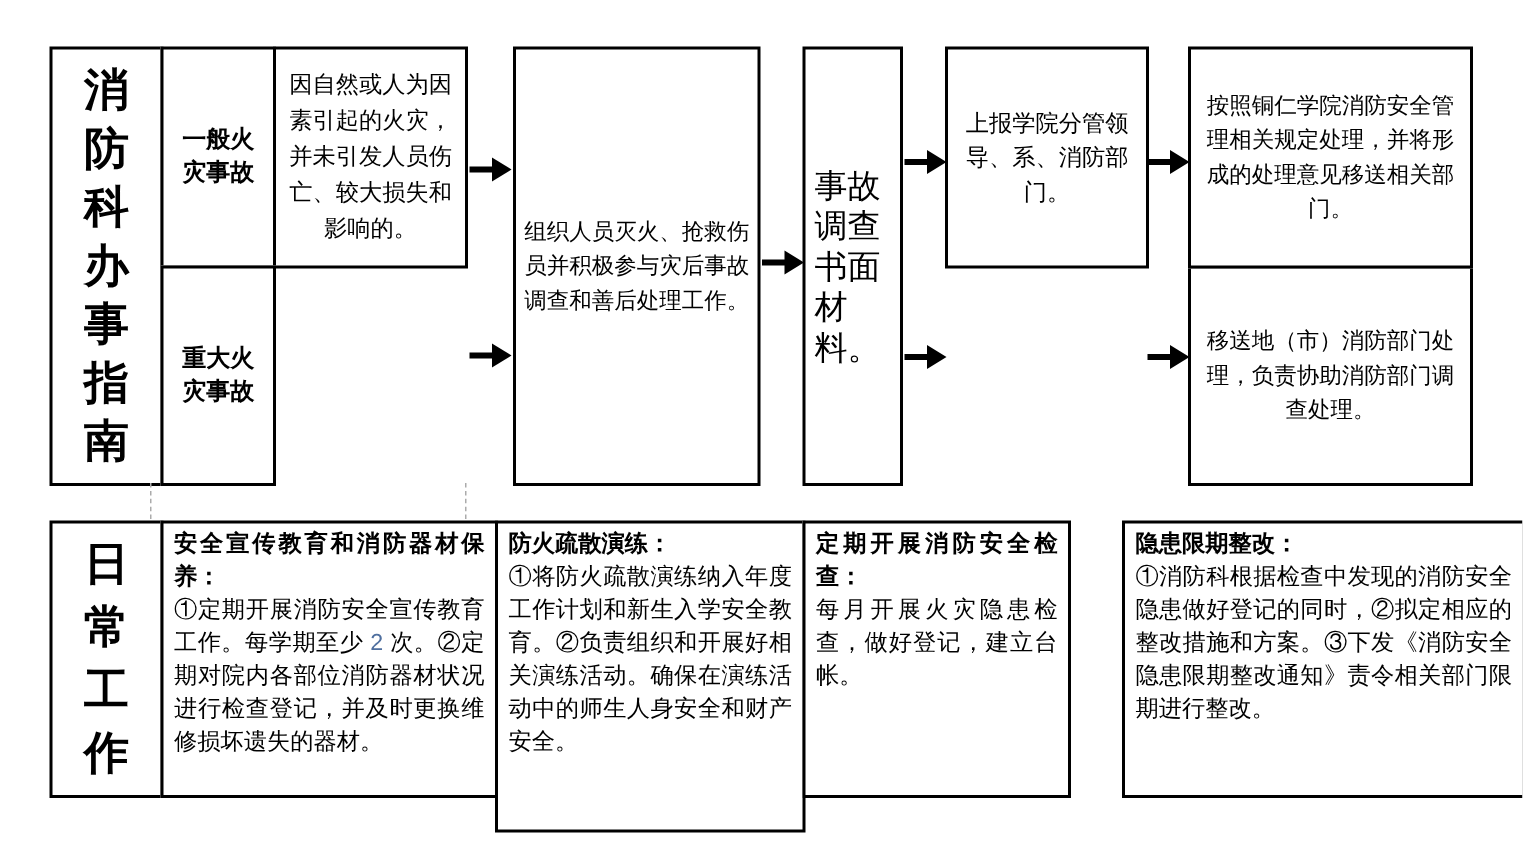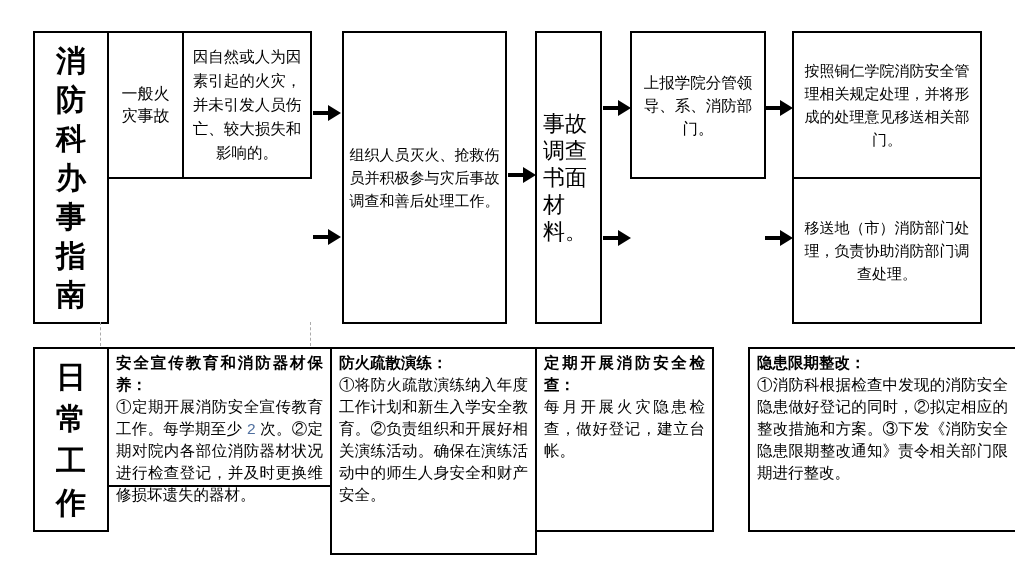--- a/index.html
+++ b/index.html
@@ -9,21 +9,21 @@
   }
   .cell{
     position:absolute;box-sizing:border-box;border:2px solid #000;background:#fff;
     display:flex;align-items:center;justify-content:center;
   }
   .v-title-text{
     white-space:pre-line;text-align:center;font-weight:700;font-size:30px;line-height:39px;
   }
   .v-title-text.daily{line-height:42px;}
   .type-label{
-    font-weight:400;font-size:16px;line-height:22px;text-align:center;padding:0 6px;
+    font-weight:700;font-size:16px;line-height:22px;text-align:center;padding:0 6px;
   }
   .body-text{
     font-size:15.5px;line-height:24px;text-align:center;padding:0 6px;
   }
   .center-text{
     font-size:15.5px;line-height:23px;text-align:center;padding:0 4px;
   }
   .invest-text{
     font-size:22px;line-height:27px;text-align:left;padding:0 6px;
   }
@@ -57,20 +57,23 @@
   </div>
 
   <div class="cell" style="left:107px;top:31px;width:77px;height:148px">
     <div class="type-label">一般火灾事故</div>
   </div>
 
   <div class="cell" style="left:182px;top:31px;width:130px;height:148px">
     <div class="body-text">因自然或人为因素引起的火灾，并未引发人员伤亡、较大损失和影响的。</div>
   </div>
 
+  <div class="cell" style="left:107px;top:177px;width:77px;height:147px">
+    <div class="type-label">重大火灾事故</div>
+  </div>
 
 
   <div class="cell" style="left:342px;top:31px;width:165px;height:293px">
     <div class="center-text" style="font-size:15px">组织人员灭火、抢救伤员并积极参与灾后事故调查和善后处理工作。</div>
   </div>
 
   <div class="cell" style="left:535px;top:31px;width:67px;height:293px">
     <div class="invest-text">事故调查书面材料。</div>
   </div>
 
@@ -119,21 +122,21 @@
   <div class="stub" style="left:100px"></div>
   <div class="stub" style="left:310px"></div>
 
   <div class="cell" style="left:33px;top:347px;width:76px;height:185px">
     <div class="v-title-text daily">日
 常
 工
 作</div>
   </div>
 
-  <div class="cell daily-cell" style="left:107px;top:347px;width:225px;height:140px">
+  <div class="cell daily-cell" style="left:107px;top:347px;width:225px;height:185px">
     <div class="cell-heading">安全宣传教育和消防器材保养：</div>
     <div><span>①定期开展消防安全宣传教育工作。每学期至少 </span><span class="num-blue">2</span><span> 次。②定期对院内各部位消防器材状况进行检查登记，并及时更换维修损坏遗失的器材。</span></div>
   </div>
 
   <div class="cell daily-cell" style="left:330px;top:347px;width:207px;height:208px">
     <div class="cell-heading">防火疏散演练：</div>
     <div>①将防火疏散演练纳入年度工作计划和新生入学安全教育。②负责组织和开展好相关演练活动。确保在演练活动中的师生人身安全和财产安全。</div>
   </div>
 
   <div class="cell daily-cell" style="left:535px;top:347px;width:179px;height:185px">

